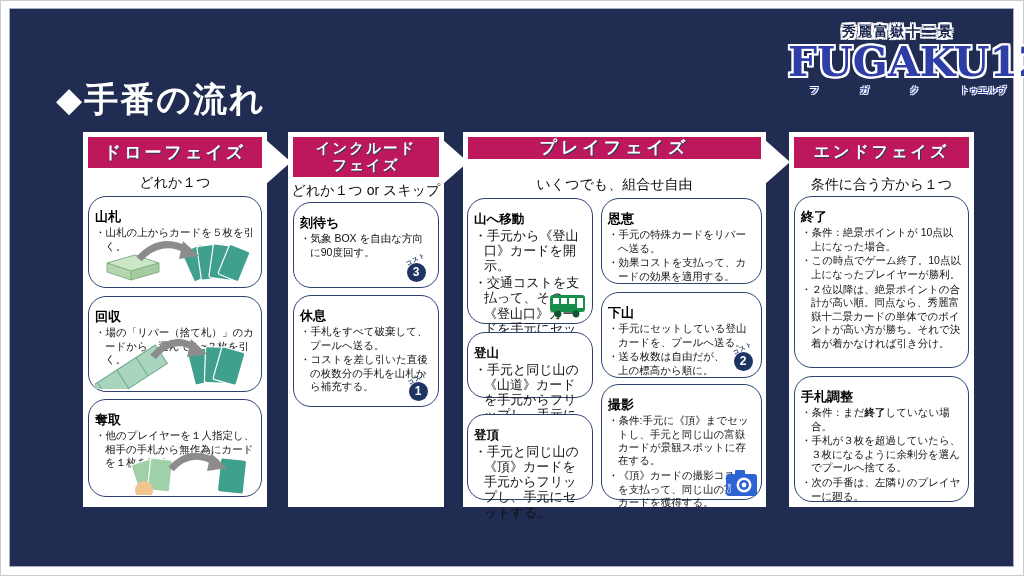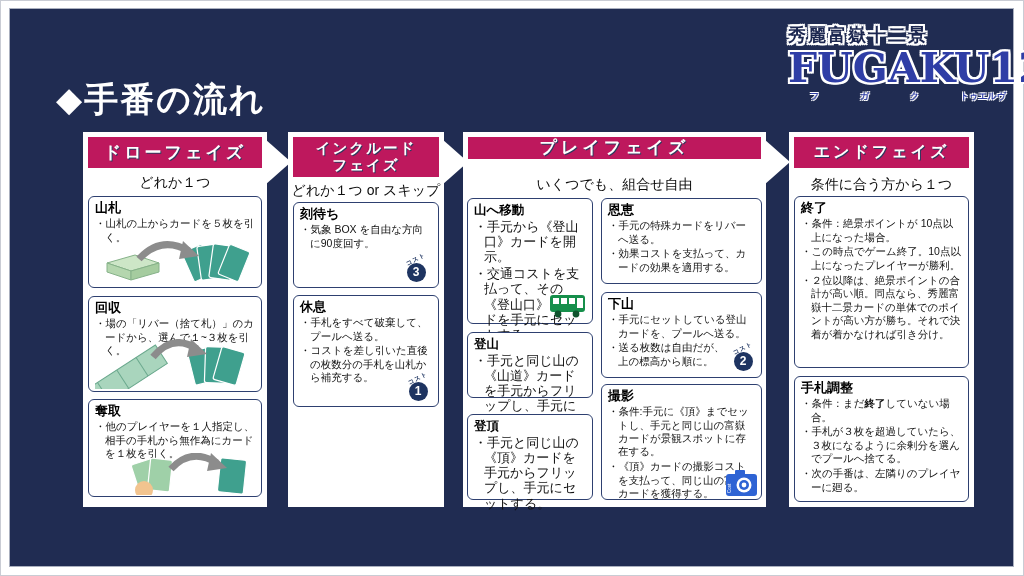--- a/index.html
+++ b/index.html
@@ -4,36 +4,36 @@
 <style>
   html,body{margin:0;padding:0;}
   .slide{position:relative;width:1024px;height:576px;background:#ffffff;overflow:hidden;
          font-family:"Liberation Sans","DejaVu Sans",sans-serif;box-shadow:inset 0 0 0 1px #c9ccd4;}
   .field{position:absolute;left:10px;top:9px;right:11px;bottom:10px;background:#202c52;
          outline:1px solid #aab0bf;outline-offset:0px;}
   
   .main-title{position:absolute;left:46px;top:68px;color:#ffffff;font-weight:bold;
               font-family:"DejaVu Serif","Liberation Serif",serif;font-size:34px;letter-spacing:2px;}
   .logo{position:absolute;left:778px;top:14px;width:220px;text-align:left;}
-  .logo-kanji{display:block;font-size:18px;font-weight:bold;letter-spacing:2px;color:#1c2750;
-              text-shadow:-2px -2px 0 #fff,2px -2px 0 #fff,-2px 2px 0 #fff,2px 2px 0 #fff,0 2px 0 #fff,0 -2px 0 #fff,2px 0 0 #fff,-2px 0 0 #fff;}
+  .logo-kanji{display:block;font-size:14px;font-weight:bold;letter-spacing:2px;color:#1c2750;
+              text-shadow:-2px -2px 0 #fff,2px -2px 0 #fff,-2px 2px 0 #fff,2px 2px 0 #fff,0 2px 0 #fff,0 -2px 0 #fff,2px 0 0 #fff,-2px 0 0 #fff;text-align:center;}
   .logo-main{display:block;font-family:"DejaVu Serif","Liberation Serif",serif;font-size:41px;line-height:1.0;
              font-weight:bold;color:#2f3ea6;margin-top:1px;
              text-shadow:-2px -2px 0 #fff,2px -2px 0 #fff,-2px 2px 0 #fff,2px 2px 0 #fff,0 2px 0 #fff,0 -2px 0 #fff,2px 0 0 #fff,-2px 0 0 #fff;}
   .logo-furi{display:flex;justify-content:space-between;padding:1px 2px 0 22px;font-size:9px;font-weight:bold;color:#2f3ea6;
              text-shadow:-1px -1px 0 #fff,1px -1px 0 #fff,-1px 1px 0 #fff,1px 1px 0 #fff;}
   
   .panel{position:absolute;background:#ffffff;}
   .band{position:absolute;left:5px;right:5px;top:5px;background:#be185d;color:#ffffff;
         display:flex;flex-direction:column;align-items:center;justify-content:center;
         font-weight:bold;text-shadow:1px 1px 0 #2c3a5e;}
   .band span{display:block;line-height:1.15;}
   .sub{position:absolute;left:0;right:0;text-align:center;font-size:14px;color:#0c0c0c;font-weight:500;}
-  .card{position:absolute;background:#ffffff;border:1.6px solid #2e4070;border-radius:6px;
-        padding:3px 6px 2px 6px;box-sizing:border-box;}
+  .card{position:absolute;background:#ffffff;border:1.6px solid #2e4070;border-radius:18px;
+        padding:12px 6px 2px 6px;box-sizing:border-box;}
   .ct{font-family:"DejaVu Serif","Liberation Serif",serif;font-weight:bold;font-size:13px;line-height:1.2;color:#000;}
   .cb{font-size:10.5px;line-height:1.28;color:#111;}
   .bl{padding-left:10px;text-indent:-10px;margin-top:1.5px;}
   .narrow .ct{font-size:12.5px;}
   .narrow .cb{font-size:13px;line-height:1.18;}
   
   .cost{position:absolute;width:24px;text-align:center;}
   .cost-word{display:block;font-size:6px;color:#1e3461;font-weight:bold;letter-spacing:1px;
              transform:rotate(-27deg);margin-bottom:-2px;}
   .cost-num{display:inline-block;width:19px;height:19px;border-radius:50%;background:#1e3461;

